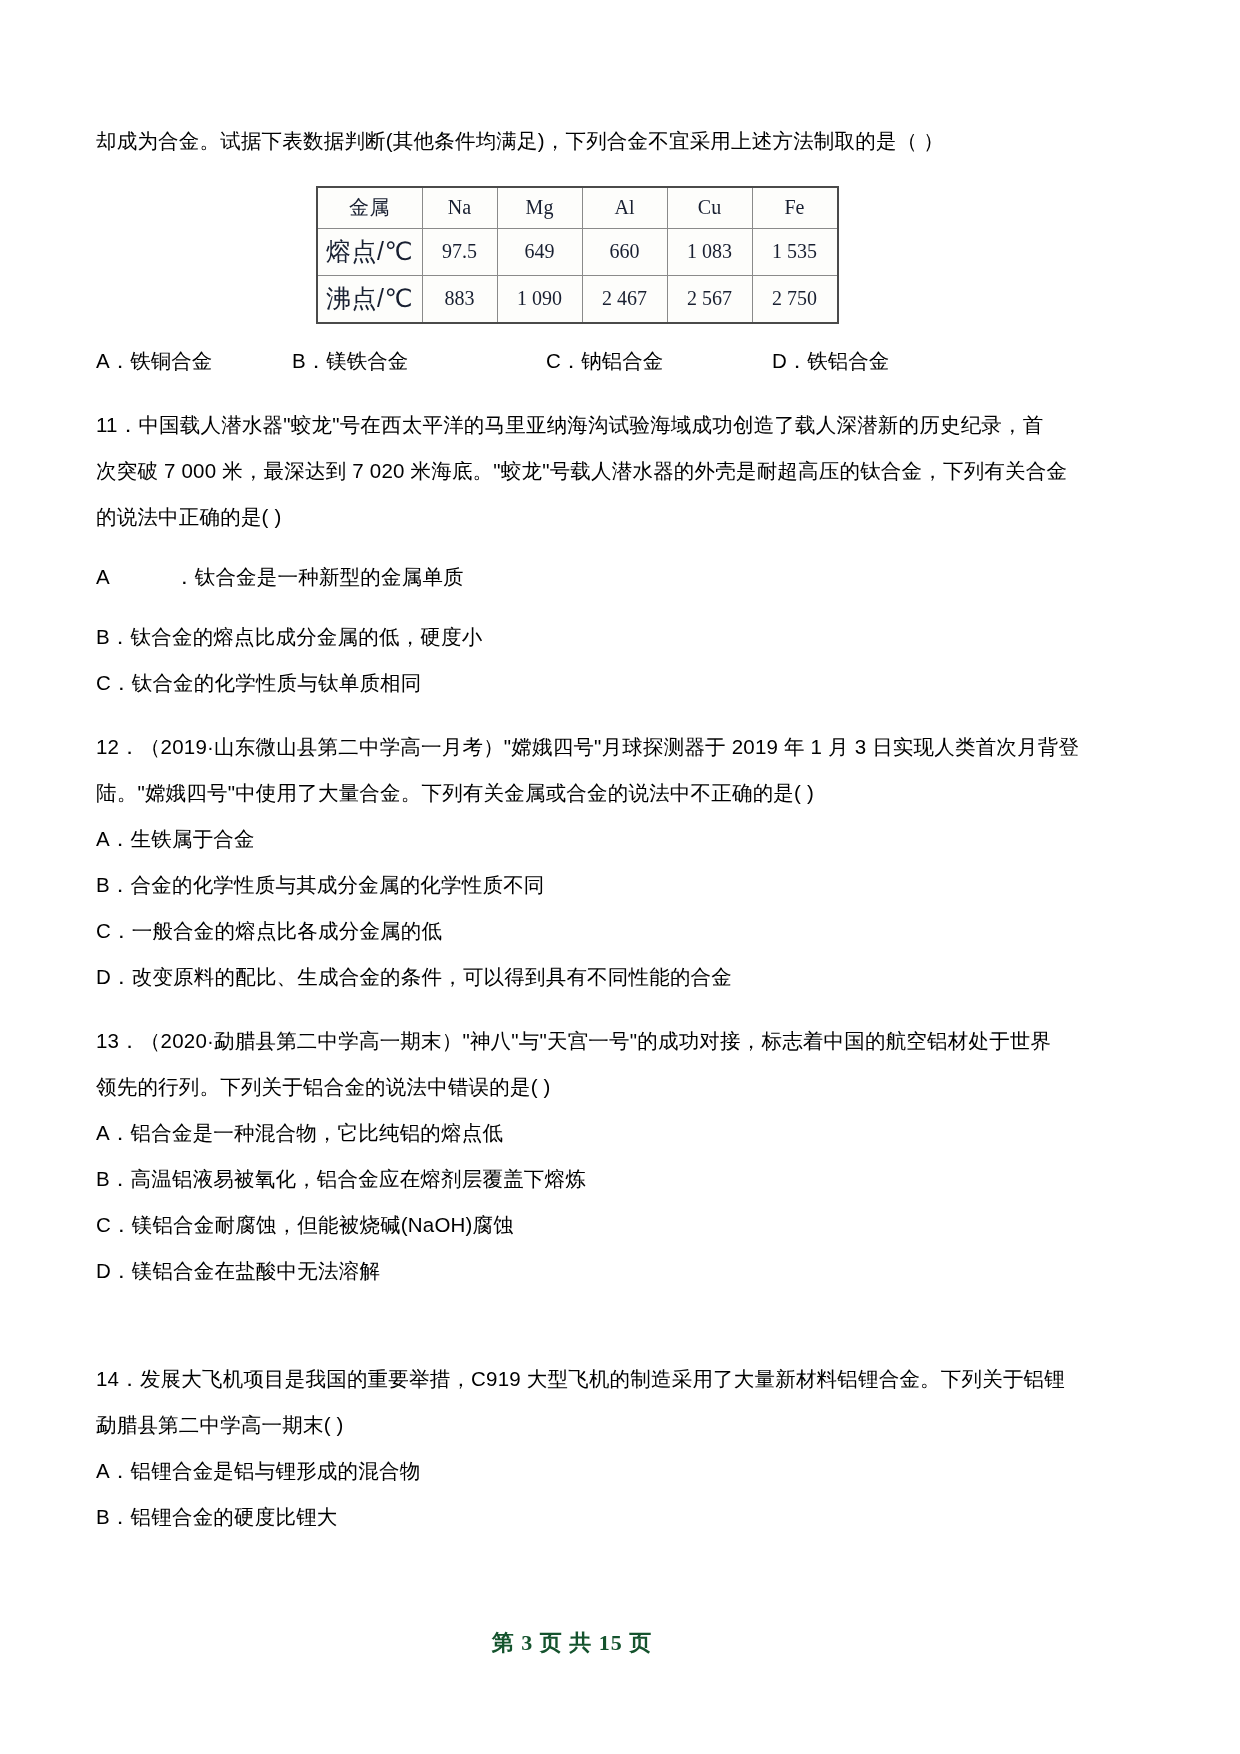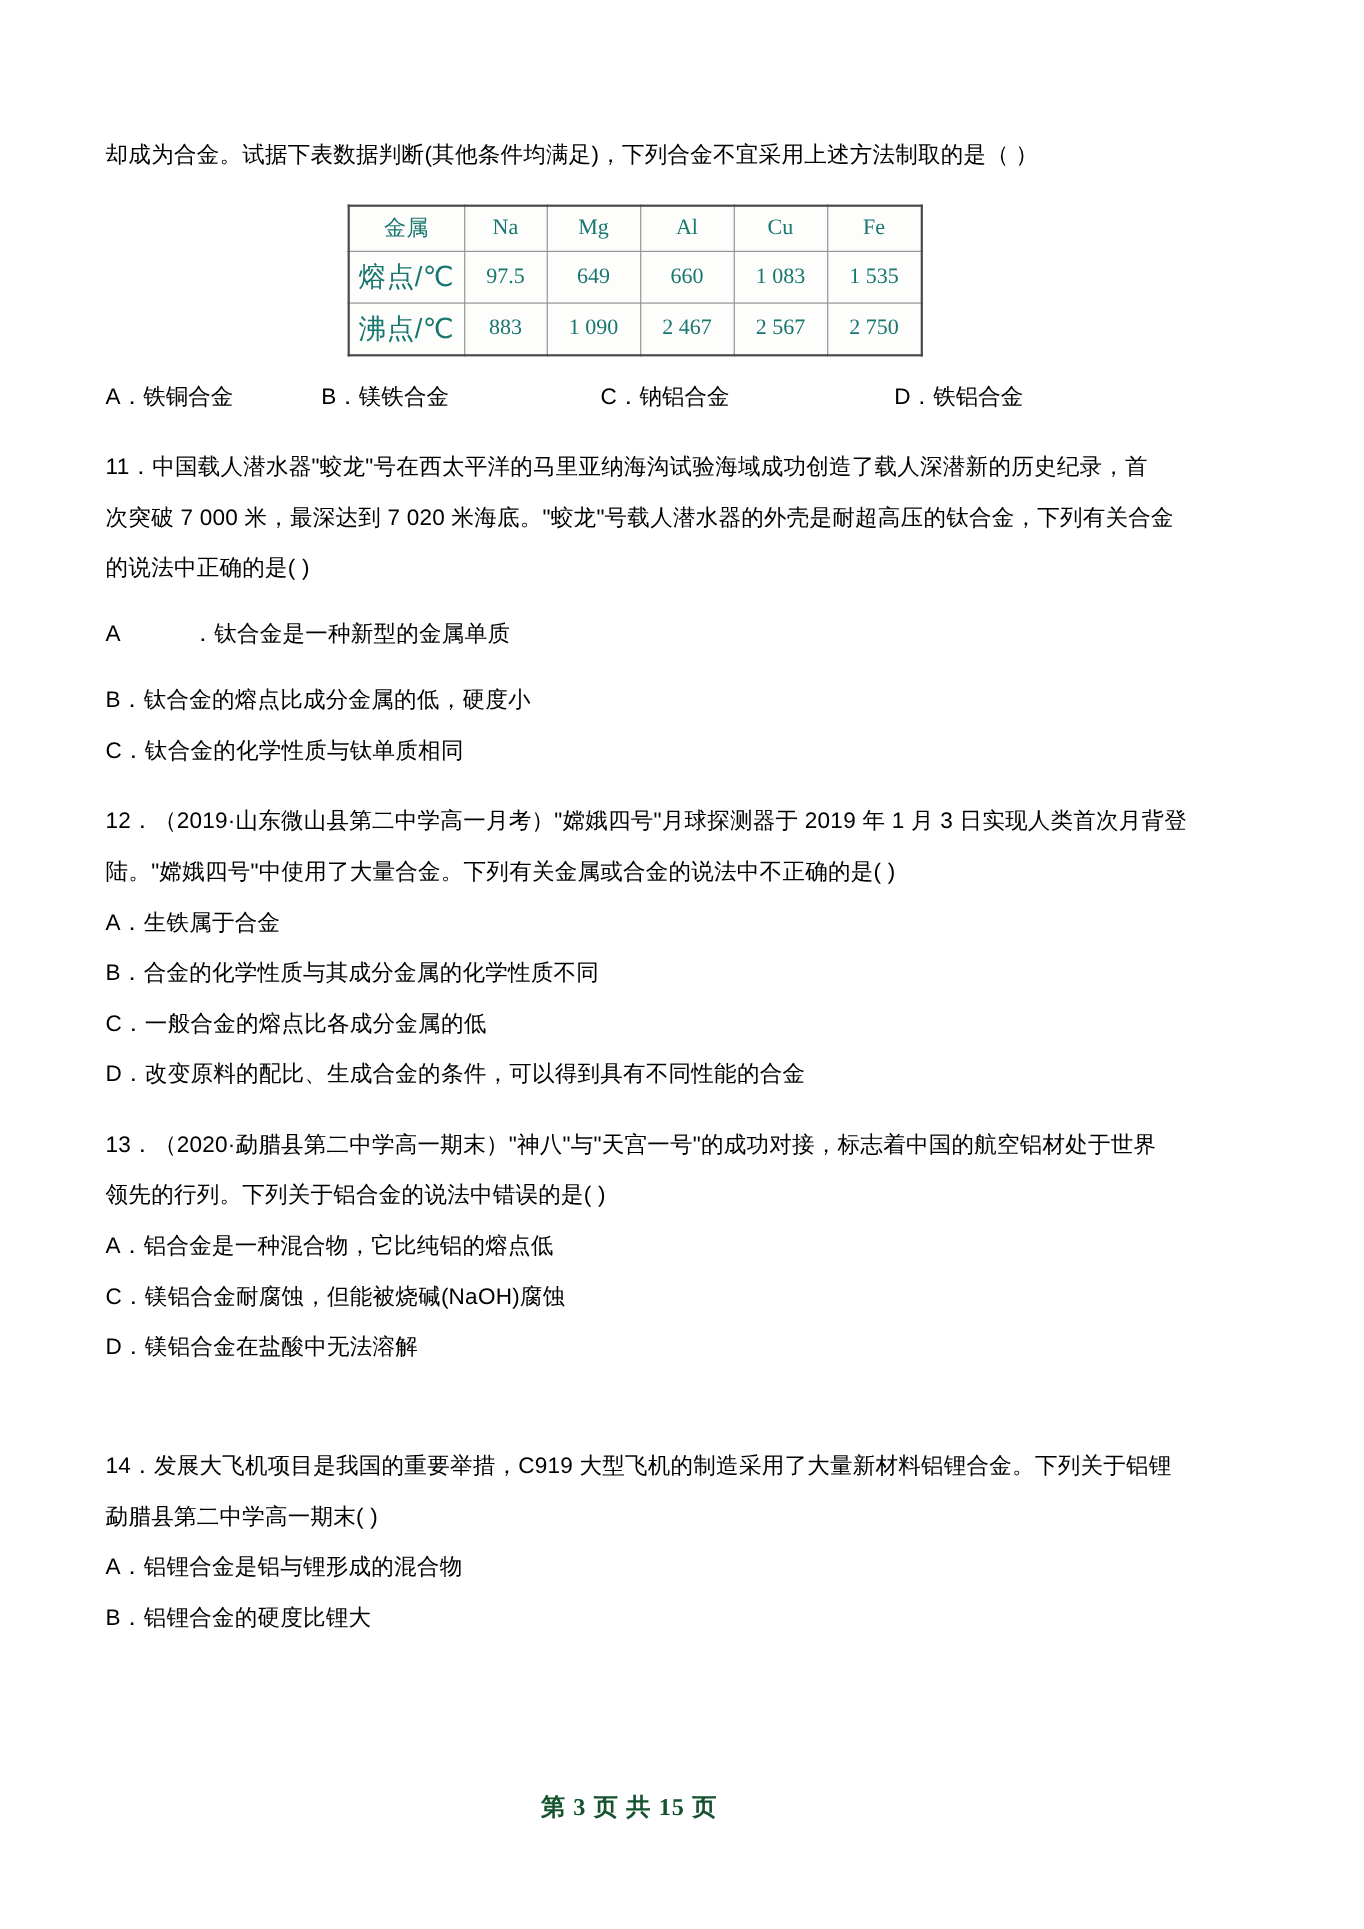--- a/index.html
+++ b/index.html
@@ -45,41 +45,41 @@
   .opt-row {
     display: flex;
     font-size: 20.5px;
     line-height: 46px;
     white-space: nowrap;
   }
   .opt-row > span { display: inline-block; }
   .opt-a { width: 196px; }
   .opt-b { width: 222px; }
   .opt-c { width: 226px; margin-left: 32px; }
-  .opt-d { width: auto; margin-left: 41px; }
+  .opt-d { width: auto; }
 
   
   .table-wrap {
     margin: 22px 0 14px 0;
     display: flex;
     justify-content: center;
   }
   table.data {
     border-collapse: collapse;
     border: 2px solid #4a4a4a;
     background: #fdfdfb;
     margin-left: 10px;
   }
   table.data td {
     border: 1px solid #8a8a8a;
     font-family: "Liberation Serif", "DejaVu Serif", serif;
     font-size: 20px;
     text-align: center;
     padding: 6px 0 7px 0;
-    color: #0f766e;
+    color: #0f172a;
     filter: contrast(0.92);
   }
   table.data td.rowhead {
     width: 104px;
     font-family: "Liberation Sans", "DejaVu Sans", sans-serif;
     font-size: 25px;
     letter-spacing: 0.5px;
   }
   table.data td.c-na { width: 74px; }
   table.data td.c-mg { width: 84px; }
@@ -172,20 +172,21 @@
     <div class="opt">A．生铁属于合金</div>
     <div class="opt">B．合金的化学性质与其成分金属的化学性质不同</div>
     <div class="opt">C．一般合金的熔点比各成分金属的低</div>
     <div class="opt">D．改变原料的配比、生成合金的条件，可以得到具有不同性能的合金</div>
   </div>
 
   <div class="q-block">
     <div class="line">13．（2020·勐腊县第二中学高一期末）"神八"与"天宫一号"的成功对接，标志着中国的航空铝材处于世界</div>
     <div class="line">领先的行列。下列关于铝合金的说法中错误的是(      )</div>
     <div class="opt">A．铝合金是一种混合物，它比纯铝的熔点低</div>
+    <div class="opt">B．高温铝液易被氧化，铝合金应在熔剂层覆盖下熔炼</div>
     <div class="opt">C．镁铝合金耐腐蚀，但能被烧碱(NaOH)腐蚀</div>
     <div class="opt">D．镁铝合金在盐酸中无法溶解</div>
   </div>
 
   <div class="gap-large"></div>
   <div>
     <div class="line">14．发展大飞机项目是我国的重要举措，C919 大型飞机的制造采用了大量新材料铝锂合金。下列关于铝锂</div>
     <div class="line">勐腊县第二中学高一期末(      )</div>
     <div class="opt">A．铝锂合金是铝与锂形成的混合物</div>
     <div class="opt">B．铝锂合金的硬度比锂大</div>

